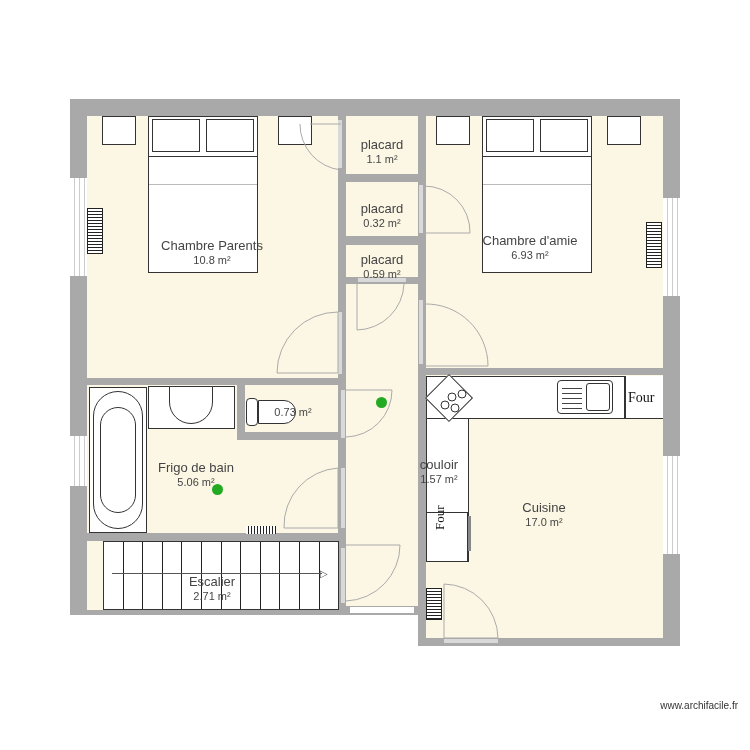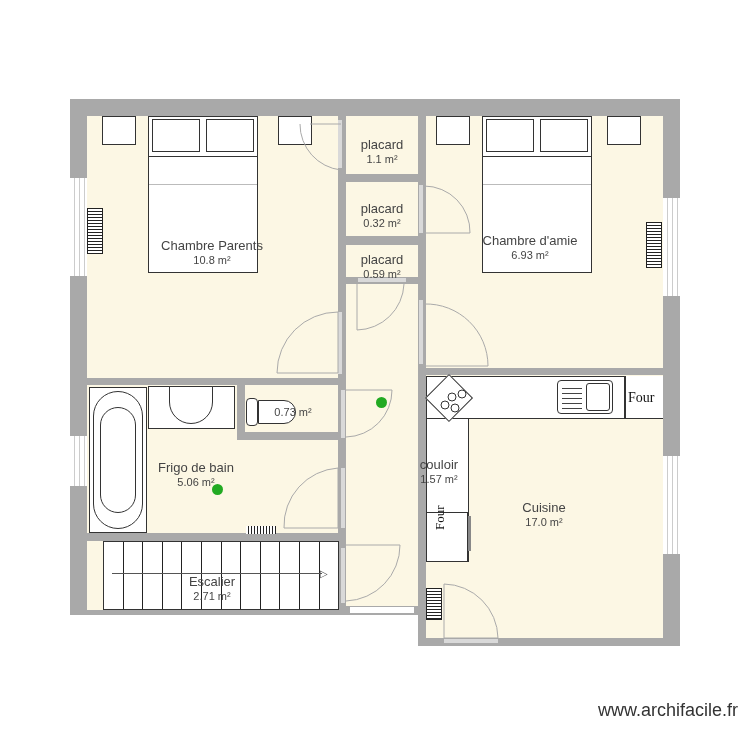--- a/index.html
+++ b/index.html
@@ -7,21 +7,21 @@
            font-family: "Liberation Sans", sans-serif; }
     .abs { position: absolute; }
     .wall { position: absolute; background: #a9a9a9; }
     .floor { position: absolute; background: #fcf7e4; }
     .label { position: absolute; text-align: center; color: #444; font-size: 13px; line-height: 15px; white-space: nowrap; }
     .label .area { font-size: 11px; display: block; }
     .furn { position: absolute; background: #fff; border: 1px solid #333; box-sizing: border-box; }
     .gap { position: absolute; background: #d9d9d9; }
     .serif { font-family: "Liberation Serif", serif; color: #111; }
     svg.overlay { position: absolute; left: 0; top: 0; }
-    .watermark { position: absolute; right: 12px; top: 700px; font-size: 18px; color: #333; }
+    .watermark { position: absolute; right: 12px; top: 700px; font-size: 10px; color: #333; }
   </style>
 </head>
 <body>
 
 <div class="wall" style="left:70px;top:99px;width:610px;height:17px;"></div>
 <div class="wall" style="left:70px;top:99px;width:17px;height:515px;"></div>
 <div class="wall" style="left:663px;top:99px;width:17px;height:547px;"></div>
 <div class="wall" style="left:70px;top:610px;width:350px;height:5px;"></div>
 <div class="wall" style="left:418px;top:638px;width:262px;height:8px;"></div>
 <div class="wall" style="left:418px;top:600px;width:8px;height:46px;"></div>

